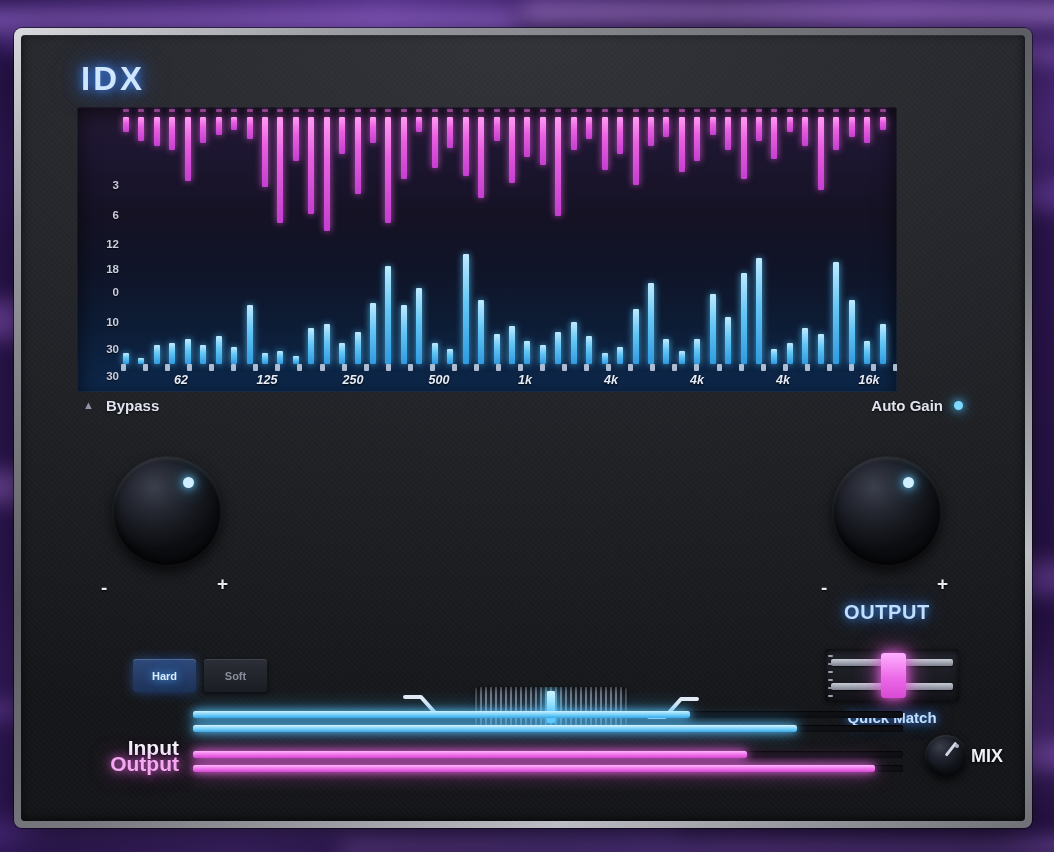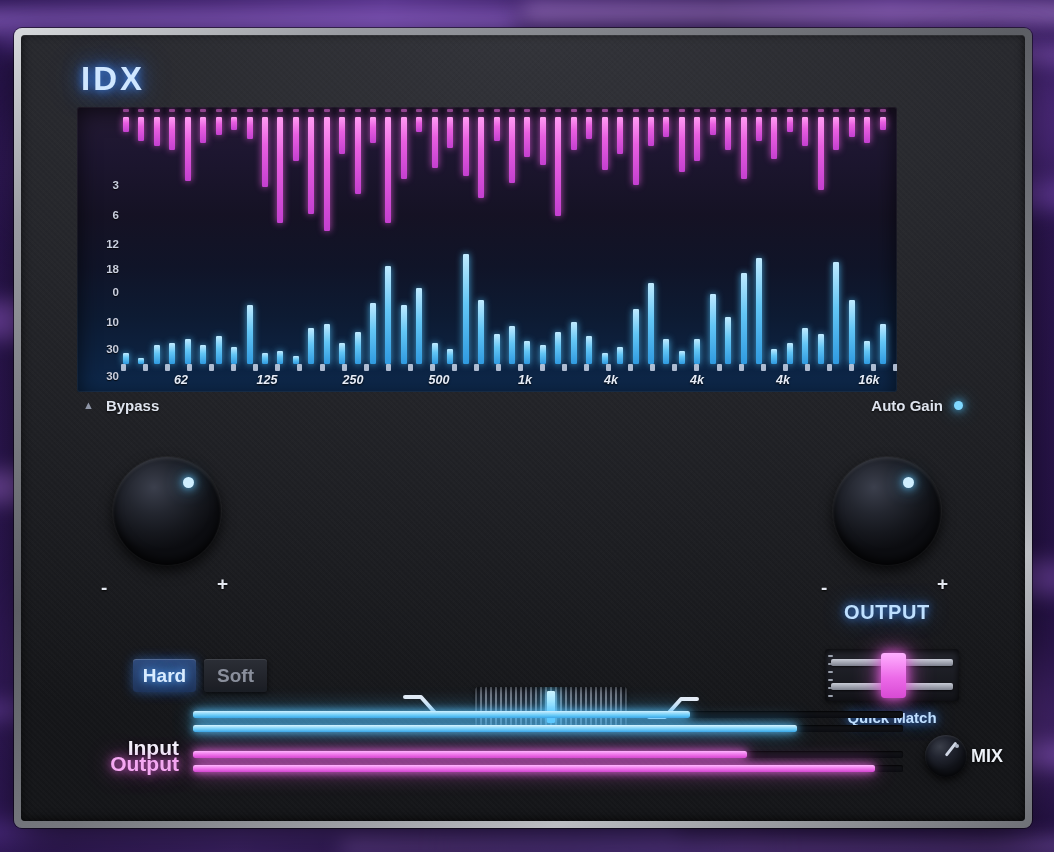--- a/index.html
+++ b/index.html
@@ -221,21 +221,21 @@
     font-size: 37px; font-weight: bold; letter-spacing: 1px;
     color:#9fd6ff;
     text-shadow: 0 0 10px #2f7fe8, 0 0 24px rgba(50,125,235,.8);
   }
 
   
   #hardsoft { position:absolute; left: 112px; top: 624px; display:flex; gap: 8px; }
   .seg-btn {
     width: 63px; height: 33px; border-radius: 3px;
     display:flex; align-items:center; justify-content:center;
-    font-size: 19px; font-weight:bold;
+    font-size: 11px; font-weight:bold;
     background: linear-gradient(180deg,#2b2e36,#1b1d23);
     box-shadow: inset 0 1px 0 rgba(255,255,255,.10), 0 2px 5px rgba(0,0,0,.6);
   }
   .seg-btn.active {
     color:#d9ecff;
     background: linear-gradient(180deg,#2f4a7a,#1f3256);
     text-shadow: 0 0 9px #55a6ff, 0 0 20px rgba(70,150,255,.8);
     box-shadow: inset 0 1px 0 rgba(255,255,255,.18), 0 0 12px rgba(60,130,240,.45);
   }
   .seg-btn.inactive { color:#8a8f9c; }

